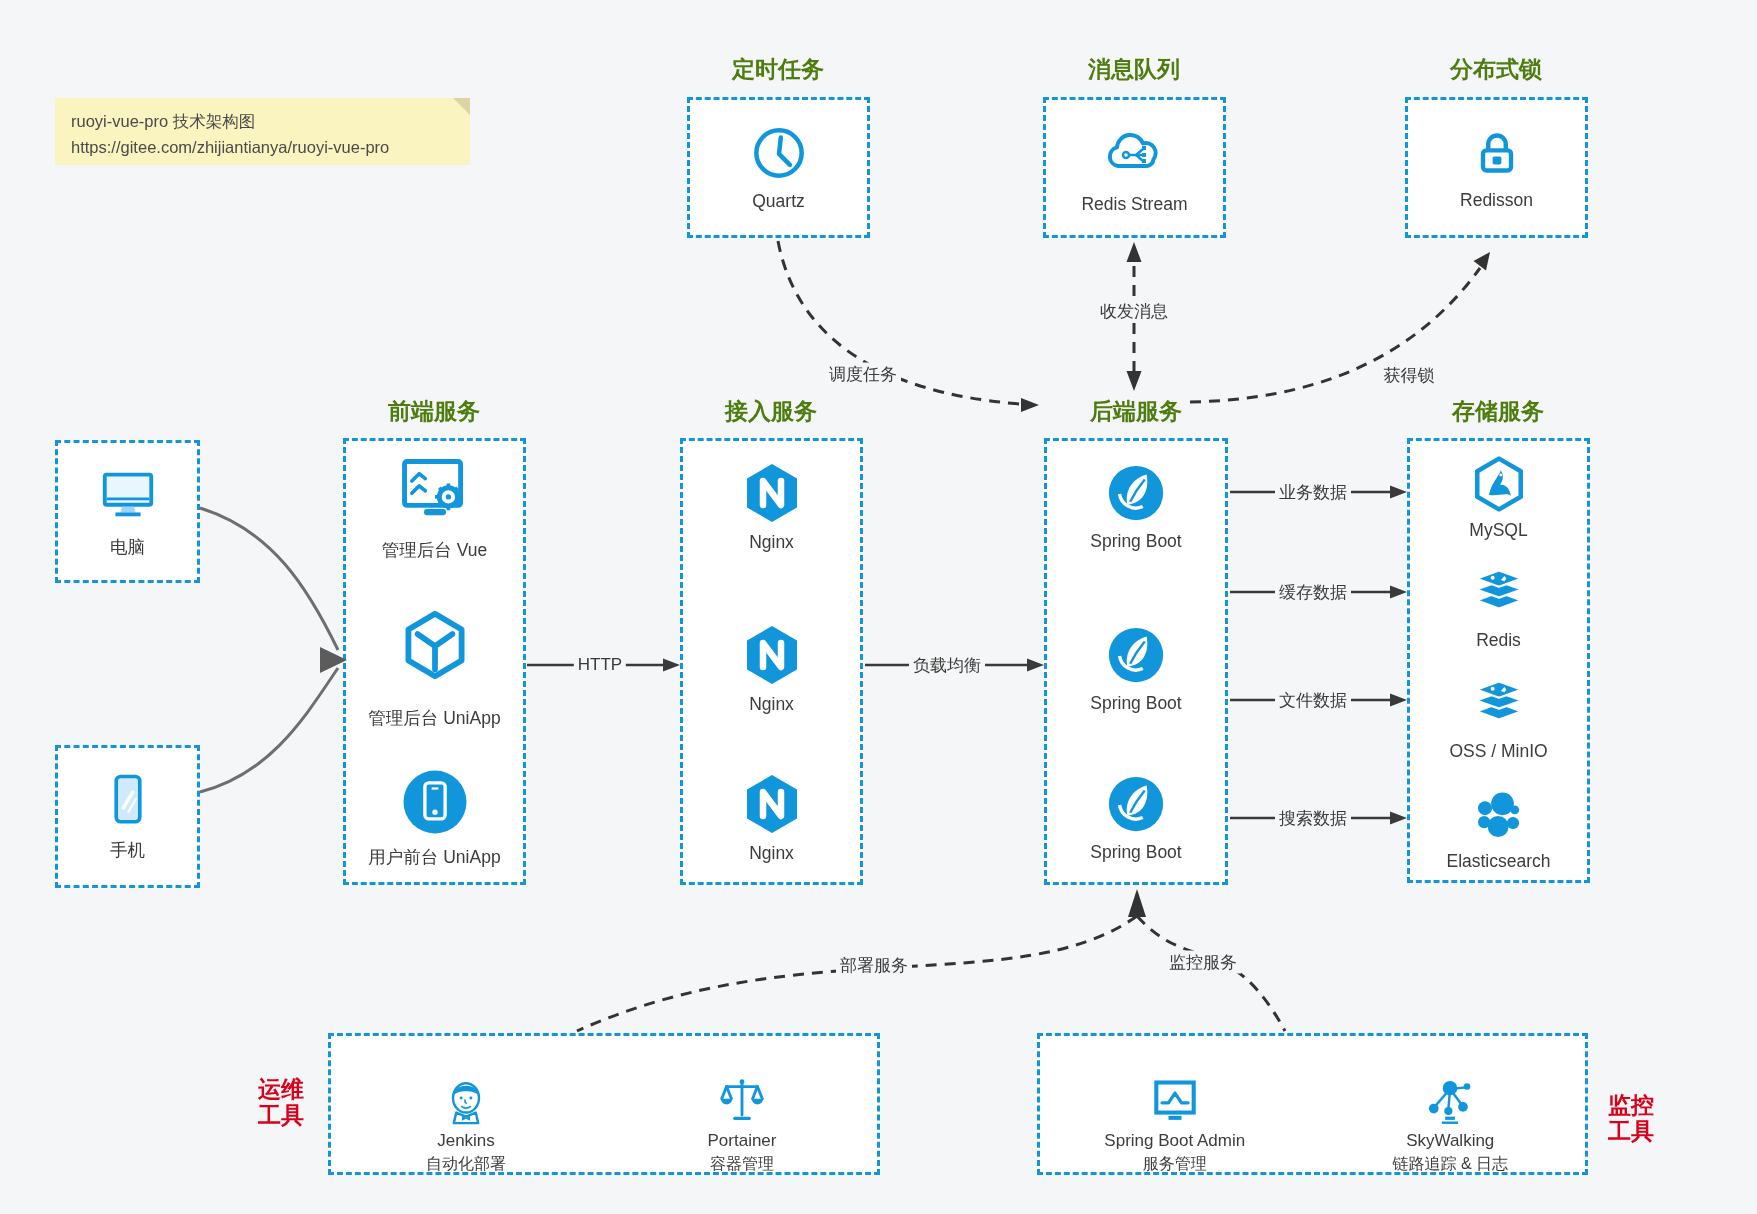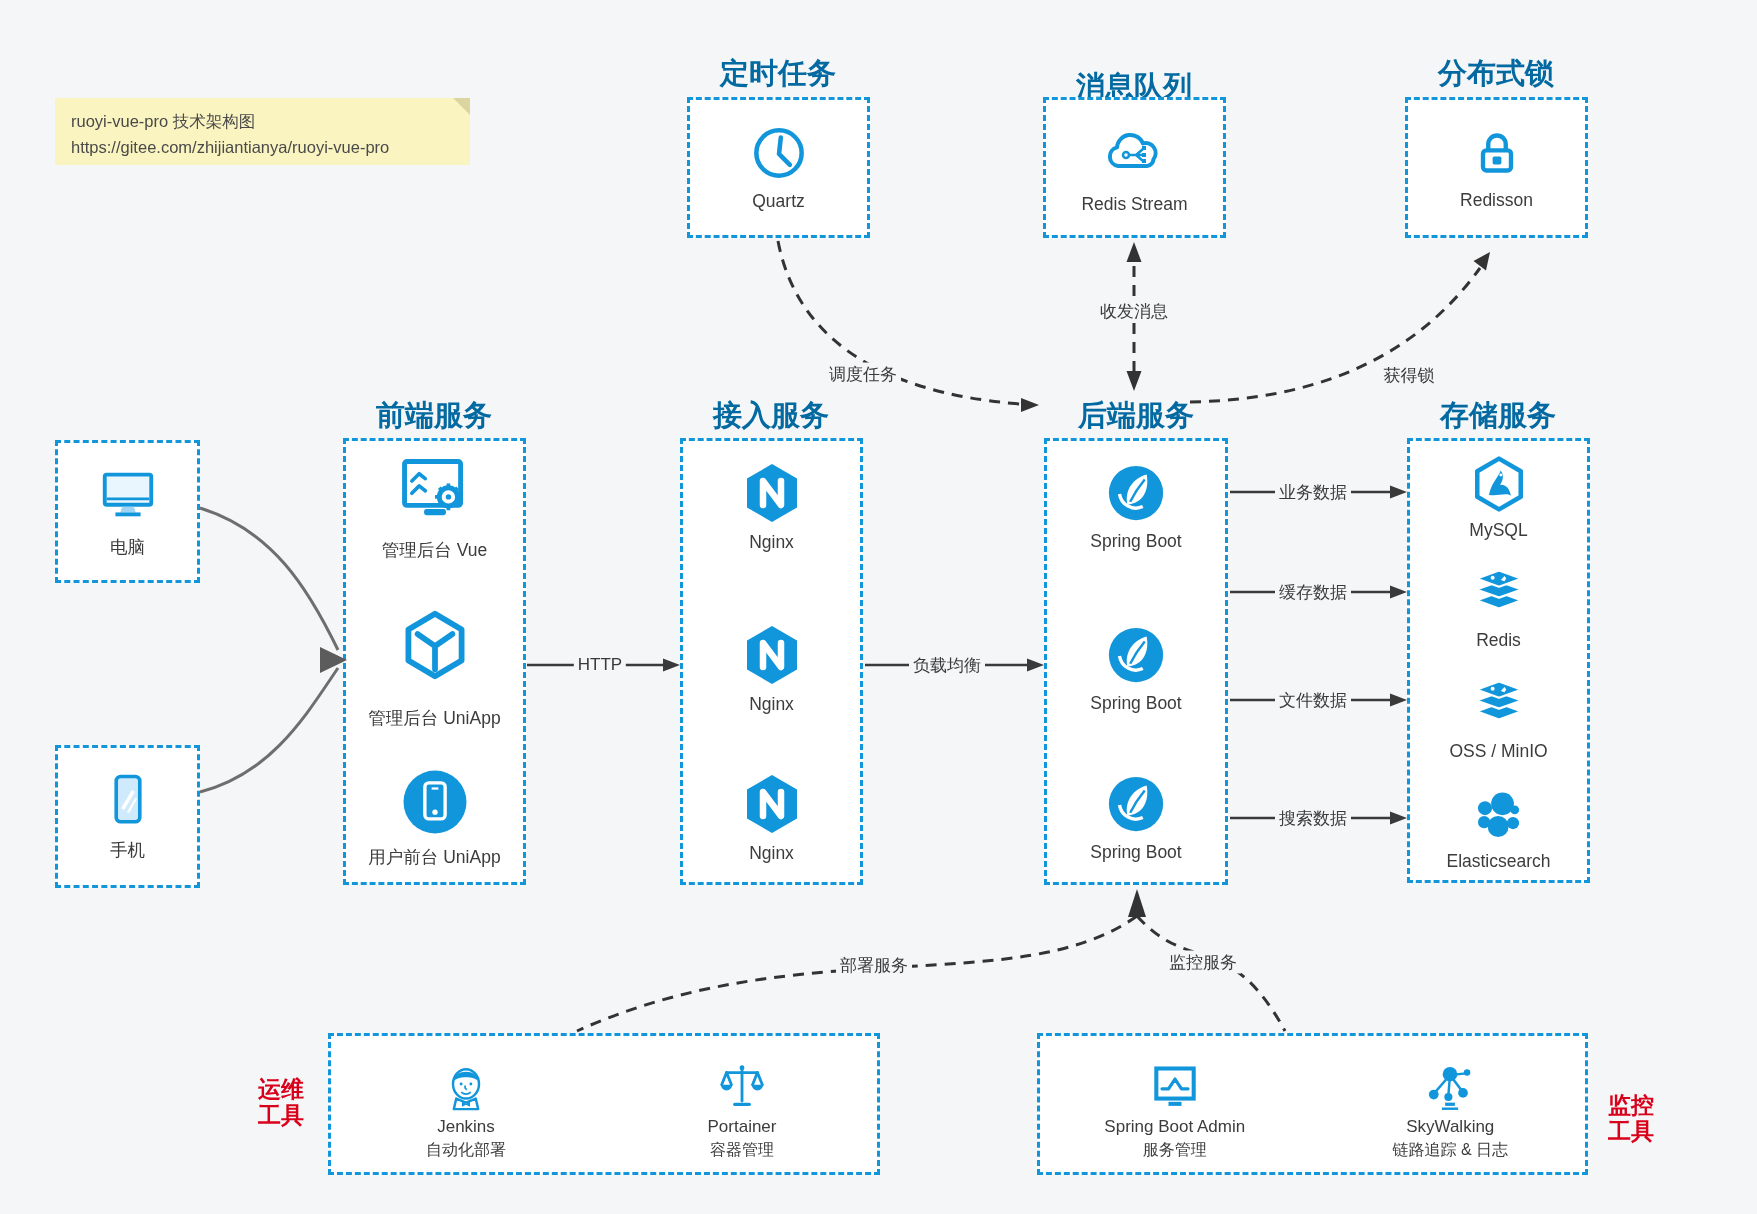--- a/index.html
+++ b/index.html
@@ -8,27 +8,27 @@
   
   .note{position:absolute;left:55px;top:98px;width:415px;height:67px;background:#faf4c0;
         box-sizing:border-box;padding:11px 0 0 16px;font-size:16.5px;line-height:1.55;color:#4a4a4a;
         clip-path:polygon(0 0,calc(100% - 17px) 0,100% 17px,100% 100%,0 100%);}
   .note-fold{position:absolute;left:453px;top:98px;width:0;height:0;
         border-left:17px solid #ddd5a0;border-top:17px solid transparent;transform:rotate(180deg);}
   
   .dashed-box{position:absolute;border:3px dashed #1296db;background:#fff;box-sizing:border-box;}
   .box-inner{width:100%;height:100%;display:flex;flex-direction:column;align-items:center;justify-content:center;gap:9px;}
   
-  .col-title{position:absolute;transform:translateX(-50%);color:#0369a1;font-weight:700;
-             font-size:29px;white-space:nowrap;}
+  .col-title{position:absolute;transform:translateX(-50%);color:#4d7c0f;font-weight:700;
+             font-size:23px;white-space:nowrap;}
   .side-title{position:absolute;color:#d9001b;font-weight:700;font-size:23px;line-height:26px;text-align:center;}
   
   .node{position:absolute;display:flex;flex-direction:column;align-items:center;justify-content:center;gap:7px;box-sizing:border-box;}
   .cap{font-size:17.5px;color:#3c3c3c;white-space:nowrap;}
-  .brow{position:absolute;display:flex;align-items:center;justify-content:space-around;box-sizing:border-box;padding-top:14px;}
+  .brow{position:absolute;display:flex;align-items:flex-end;justify-content:space-around;box-sizing:border-box;padding-top:14px;}
   .bnode{flex:1;display:flex;flex-direction:column;align-items:center;gap:3px;}
   .bname{font-size:17px;color:#3c3c3c;white-space:nowrap;}
   .bdesc{font-size:16px;color:#3c3c3c;white-space:nowrap;}
   
   .edge-label{position:absolute;transform:translate(-50%,-50%);background:#f5f6f7;color:#3a3a3a;
               font-size:17px;padding:0 4px;white-space:nowrap;}
   svg.overlay{position:absolute;left:0;top:0;pointer-events:none;}
   .defs{position:absolute;width:0;height:0;overflow:hidden;}
 </style>
 </head>
@@ -191,21 +191,21 @@
 
 <div class="canvas">
 
   <div class="note">
     <div>ruoyi-vue-pro 技术架构图</div>
     <div>https://gitee.com/zhijiantianya/ruoyi-vue-pro</div>
   </div>
   <div class="note-fold"></div>
 
   <div class="col-title" style="left:778px;top:54px;">定时任务</div>
-  <div class="col-title" style="left:1134px;top:67px;font-family:Liberation Mono, monospace;">消息队列</div>
+  <div class="col-title" style="left:1134px;top:54px;font-family:Liberation Mono, monospace;">消息队列</div>
   <div class="col-title" style="left:1496px;top:54px;">分布式锁</div>
   <div class="col-title" style="left:434px;top:396px;">前端服务</div>
   <div class="col-title" style="left:771px;top:396px;">接入服务</div>
   <div class="col-title" style="left:1136px;top:396px;">后端服务</div>
   <div class="col-title" style="left:1498px;top:396px;">存储服务</div>
 
   <div class="dashed-box" style="left:687px;top:97px;width:183px;height:141px;">
     <div class="box-inner">
       <svg width="58" height="58">
           <use href="#i-clock"></use>

